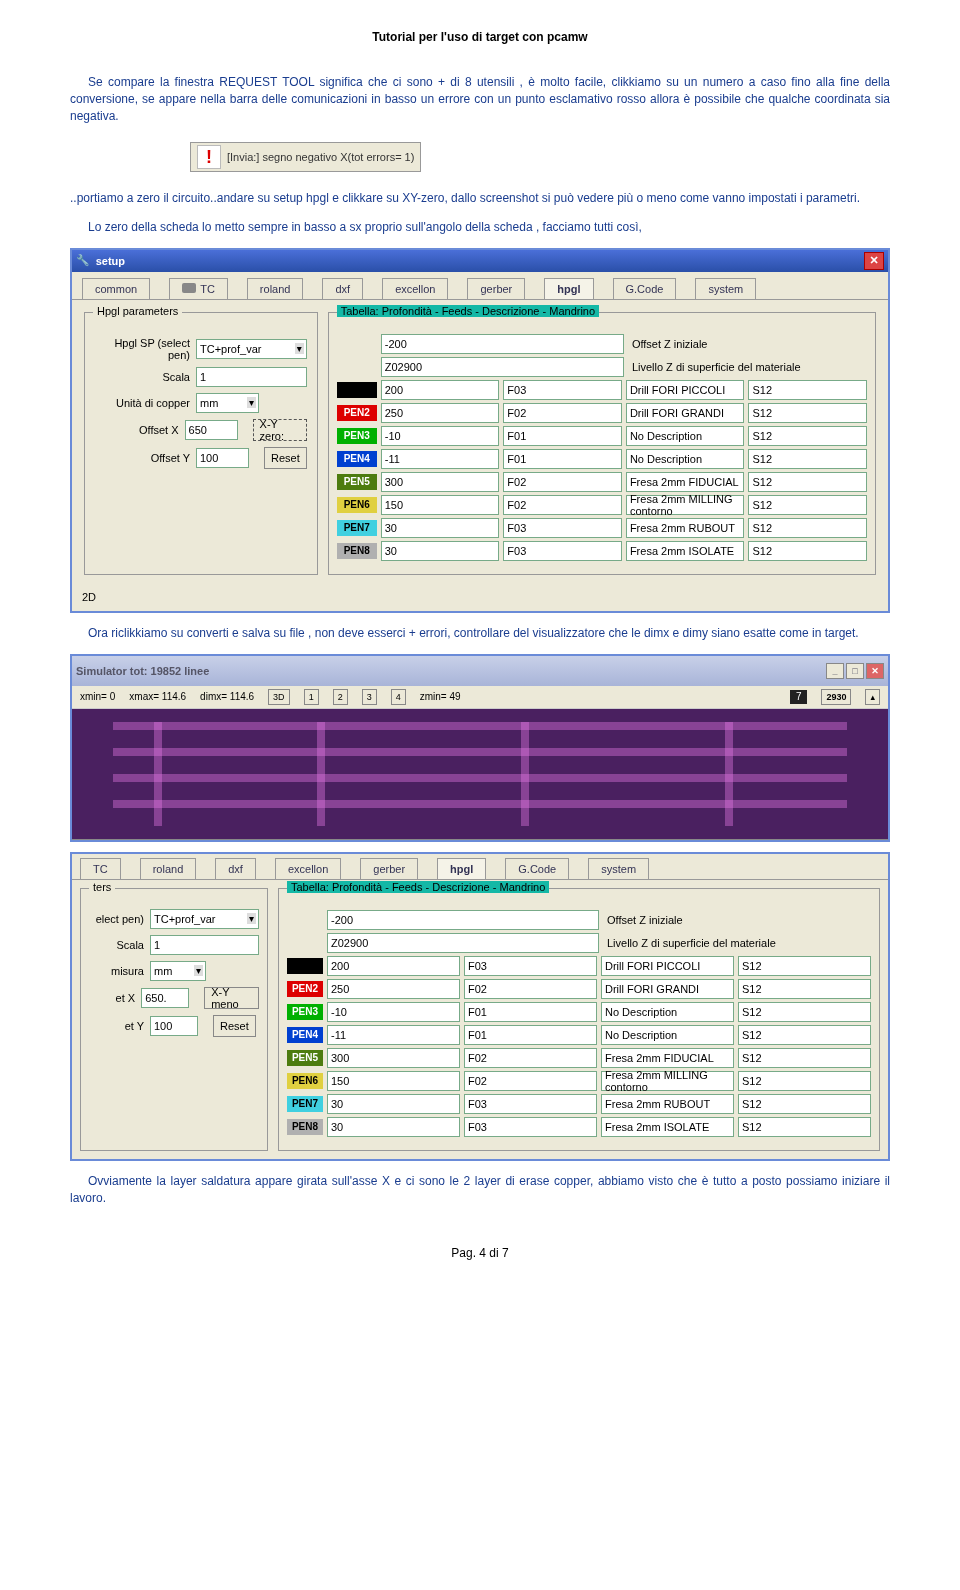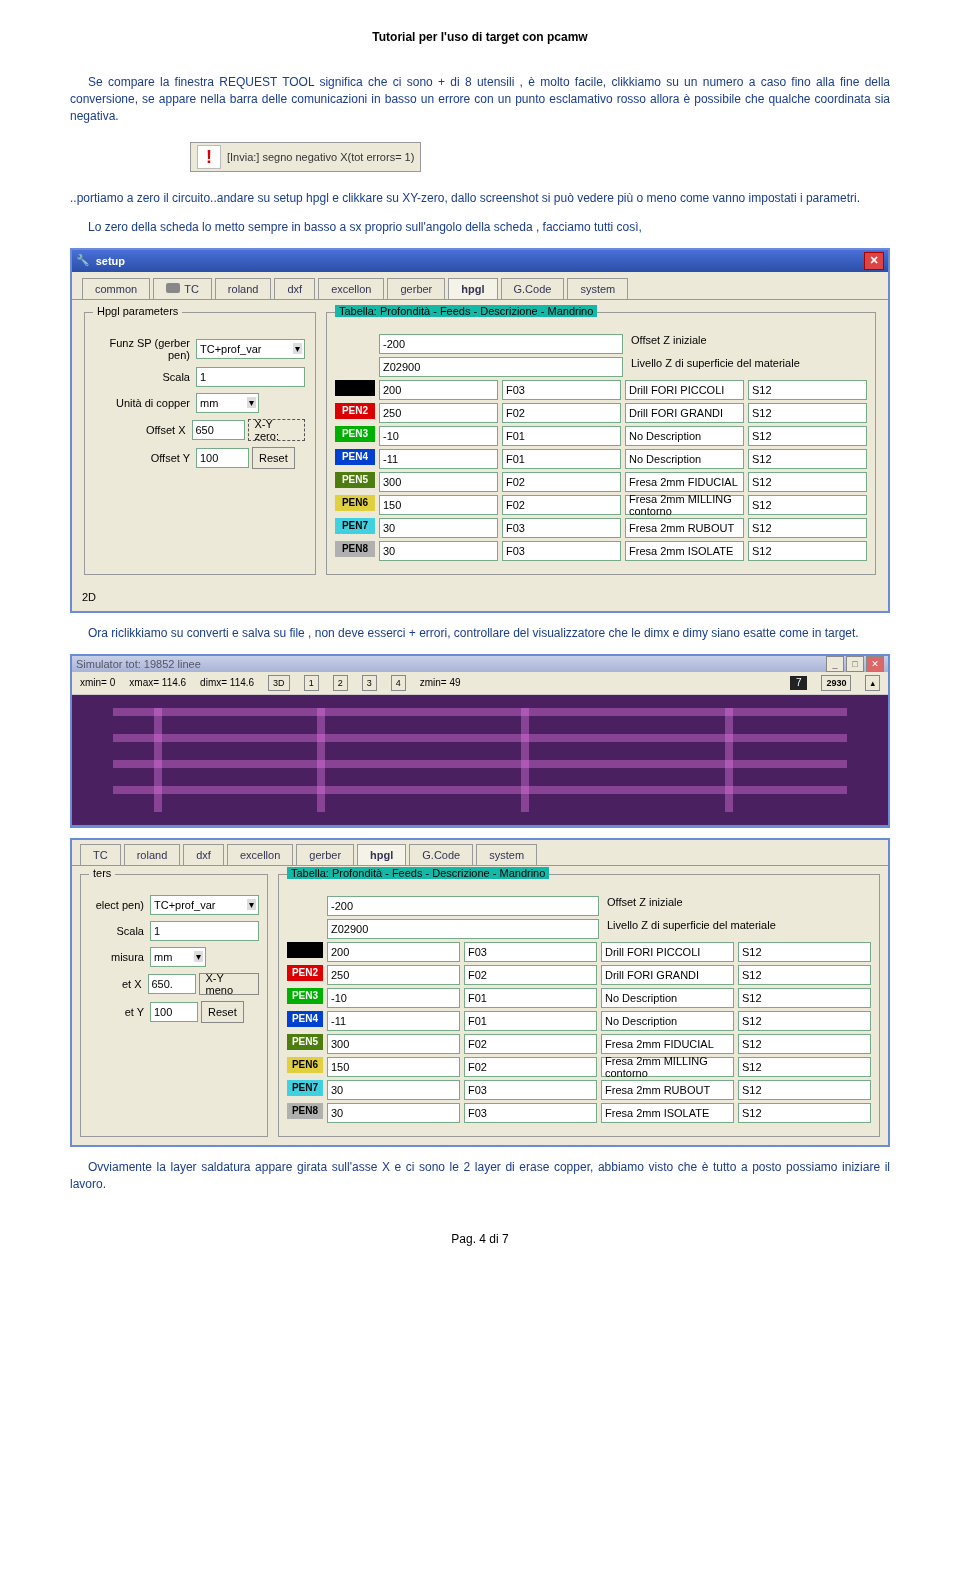--- a/index.html
+++ b/index.html
@@ -6,44 +6,44 @@
 .page-title{text-align:center;font-weight:bold;font-size:12px;margin-bottom:30px}
 .body-text{color:#1a3d8f;font-size:12px;line-height:1.4;text-align:justify}
 .body-text .indent{text-indent:18px;display:block}
 .warn-box{display:inline-flex;align-items:center;gap:6px;border:1px solid #999;background:#ece9d8;padding:2px 6px;margin:6px 0 6px 120px}
 .warn-box .exc{width:22px;height:22px;background:#fff;border:1px solid #bbb;display:flex;align-items:center;justify-content:center;color:#d00;font-weight:bold;font-size:18px}
 .warn-text{font-size:11px;color:#333}
 .win{border:2px solid #6a8bd8;background:#ece9d8;margin:12px 0;font-family:Tahoma,Verdana,sans-serif;font-size:11px;color:#000}
 .titlebar{height:22px;background:linear-gradient(#4a6fd8,#2a4fa8);display:flex;align-items:center;justify-content:space-between;padding:0 4px;color:#fff;font-weight:bold}
 .titlebar .tl{display:flex;align-items:center;gap:6px}
 .closebtn{width:18px;height:16px;background:#d44;border:1px solid #a00;color:#fff;display:flex;align-items:center;justify-content:center;font-size:11px}
-.tabs{display:flex;gap:3px;padding:6px 10px 0 10px;border-bottom:1px solid #999}
+.tabs{display:flex;gap:19px;padding:6px 10px 0 10px;border-bottom:1px solid #999}
 .tab{padding:4px 12px;border:1px solid #999;border-bottom:none;background:#ece9d8;font-size:11px;color:#335;cursor:default}
 .tab.active{font-weight:bold;background:#f5f3e8}
 .tab .wr{display:inline-block;width:14px;height:10px;background:#888;border-radius:2px;margin-right:4px}
 .panel{display:flex;gap:10px;padding:12px}
 .lfield{border:1px solid #999;padding:18px 10px 10px 10px;position:relative;flex:0 0 210px}
 .lfield .legend{position:absolute;top:-8px;left:8px;background:#ece9d8;padding:0 4px;font-size:11px}
 .frow{display:flex;align-items:center;margin:6px 0;font-size:11px}
 .frow .lab{width:95px;text-align:right;margin-right:6px}
 .inp{border:1px solid #7a8;background:#fff;height:18px;padding:0 3px;font-size:11px;display:flex;align-items:center;flex:1}
-.btn{border:1px solid #888;background:#ece9d8;height:20px;padding:0 6px;font-size:11px;display:flex;align-items:center;margin-left:3px}
+.btn{border:1px solid #888;background:#ece9d8;height:20px;padding:0 6px;font-size:11px;display:flex;align-items:center;margin-left:15px}
 .sel{border:1px solid #7a8;background:#fff;height:18px;display:flex;align-items:center;padding:0 3px;position:relative;flex:1}
 .sel::after{content:"▾";position:absolute;right:2px;font-size:10px;background:#ddd;padding:0 2px}
 .rfield{border:1px solid #999;padding:18px 8px 10px 8px;position:relative;flex:1}
 .rfield .legend{position:absolute;top:-8px;left:8px;background:#14b8a6;padding:0 4px;font-size:11px}
-.trow{display:flex;gap:4px;margin:3px 0}
+.trow{display:flex;align-items:center;gap:4px;margin:3px 0}
 .pen{width:40px;height:16px;color:#fff;font-size:10px;display:flex;align-items:center;justify-content:center;font-weight:bold}
 .c-black{background:#000}.c-red{background:#d00}.c-green{background:#00b000}.c-blue{background:#0040d0}
 .c-mag{background:#4d7c0f}.c-yel{background:#e0d040;color:#000}.c-cyan{background:#40d0e0;color:#000}.c-gray{background:#b0b0b0;color:#000}
 .actions{display:flex;justify-content:center;gap:20px;padding:6px 0 10px 0}
 .abtn{border:1px solid #888;background:#ece9d8;padding:4px 20px;font-size:11px}
 .twoD{padding:4px 10px 8px 10px;font-size:11px}
 .sim{border:2px solid #6a8bd8;background:#ece9d8;margin:10px 0;font-family:Tahoma,Verdana,sans-serif;font-size:11px}
-.sim .stitle{height:16px;background:linear-gradient(#c8d0e8,#a8b4d8);display:flex;align-items:center;justify-content:space-between;padding:0 4px;color:#556;font-weight:normal;font-size:11px}
+.sim .stitle{height:30px;background:linear-gradient(#c8d0e8,#a8b4d8);display:flex;align-items:center;justify-content:space-between;padding:0 4px;color:#556;font-weight:bold;font-size:11px}
 .sim .tbtns{display:flex;gap:2px}
 .sim .tbtn{width:16px;height:14px;border:1px solid #888;background:#ece9d8;font-size:9px;display:flex;align-items:center;justify-content:center}
 .simrow{display:flex;gap:14px;padding:3px 8px;font-size:10px;align-items:center;border-bottom:1px solid #ccc}
 .simrow .bb{border:1px solid #888;background:#ece9d8;padding:0 4px;height:14px;font-size:9px;display:inline-flex;align-items:center}
 .simrow .dark{background:#222;color:#fff;padding:0 6px;height:14px;display:inline-flex;align-items:center}
 .pcb{height:130px;background:#4a2060;margin:0;border-bottom:1px solid #888;position:relative;overflow:hidden}
 .pcb .trace{position:absolute;background:rgba(230,120,230,0.4)}
 .win2{margin-top:2px}
 .win2 .tabs{padding:4px 8px 0 8px}
 .win2 .panel{padding:8px}
@@ -88,21 +88,21 @@
       <div class="tab">excellon</div>
       <div class="tab">gerber</div>
       <div class="tab active">hpgl</div>
       <div class="tab">G.Code</div>
       <div class="tab">system</div>
     </div>
   <div class="panel">
     <div class="lfield">
       <div class="legend">Hpgl parameters</div>
       <div class="frow">
-          <div class="lab">Funz SP (gerber pen)</div>
+          <div class="lab">Hpgl SP (select pen)</div>
           <div class="sel">TC+prof_var</div>
         </div>
       <div class="frow">
           <div class="lab">Scala</div>
           <div class="inp">1</div>
         </div>
       <div class="frow">
           <div class="lab">Unità di copper</div>
           <div class="sel" style="flex:0 0 55px">mm</div>
         </div>

